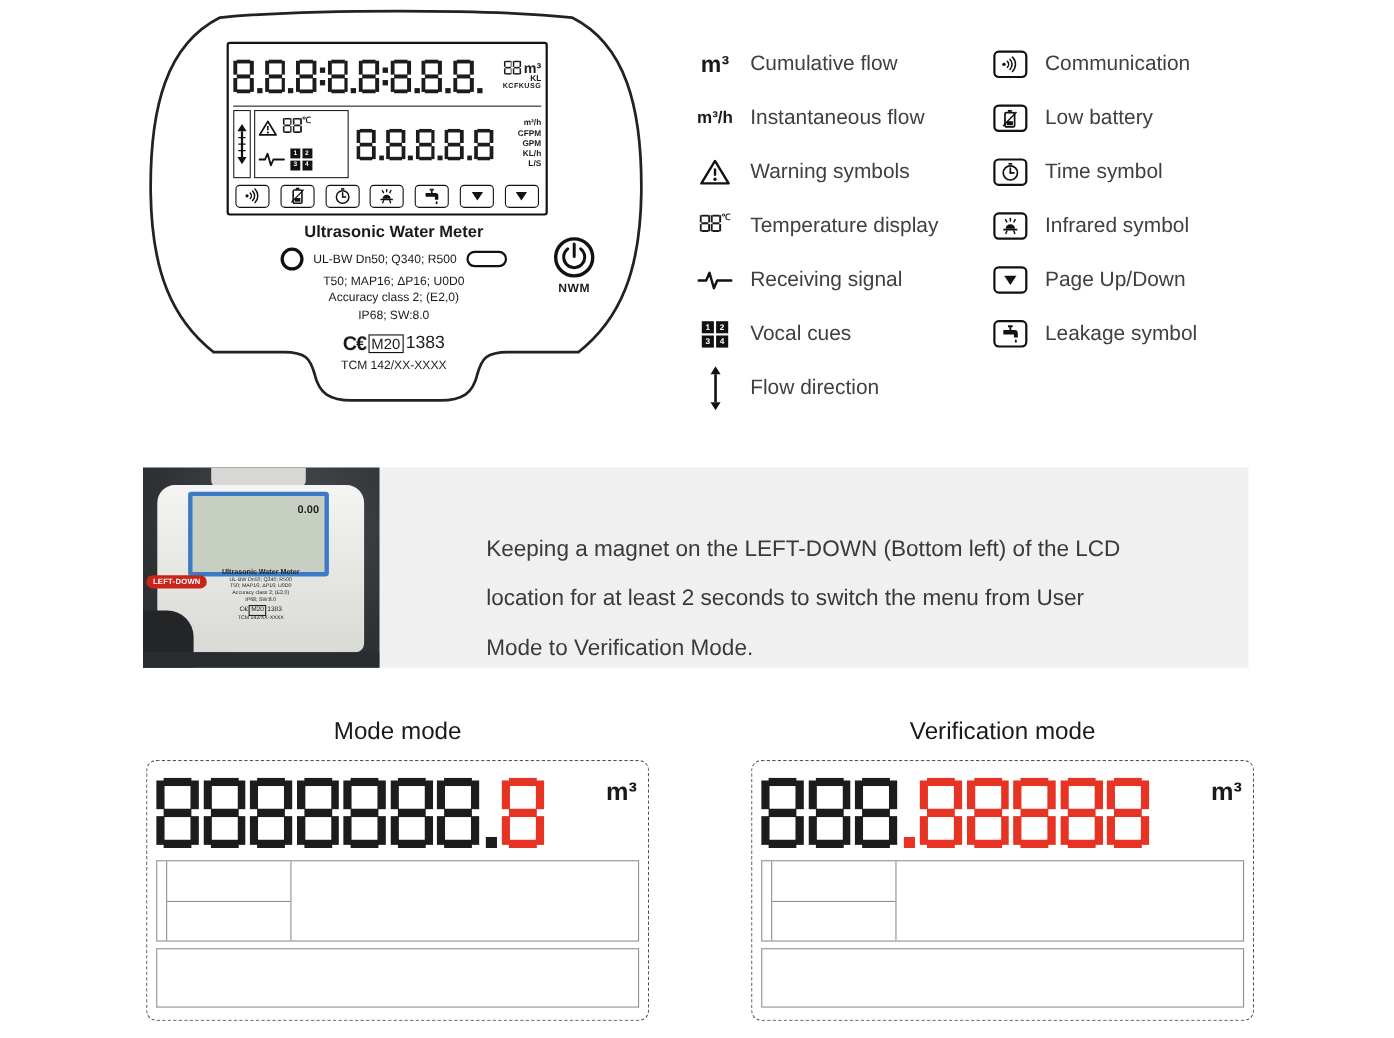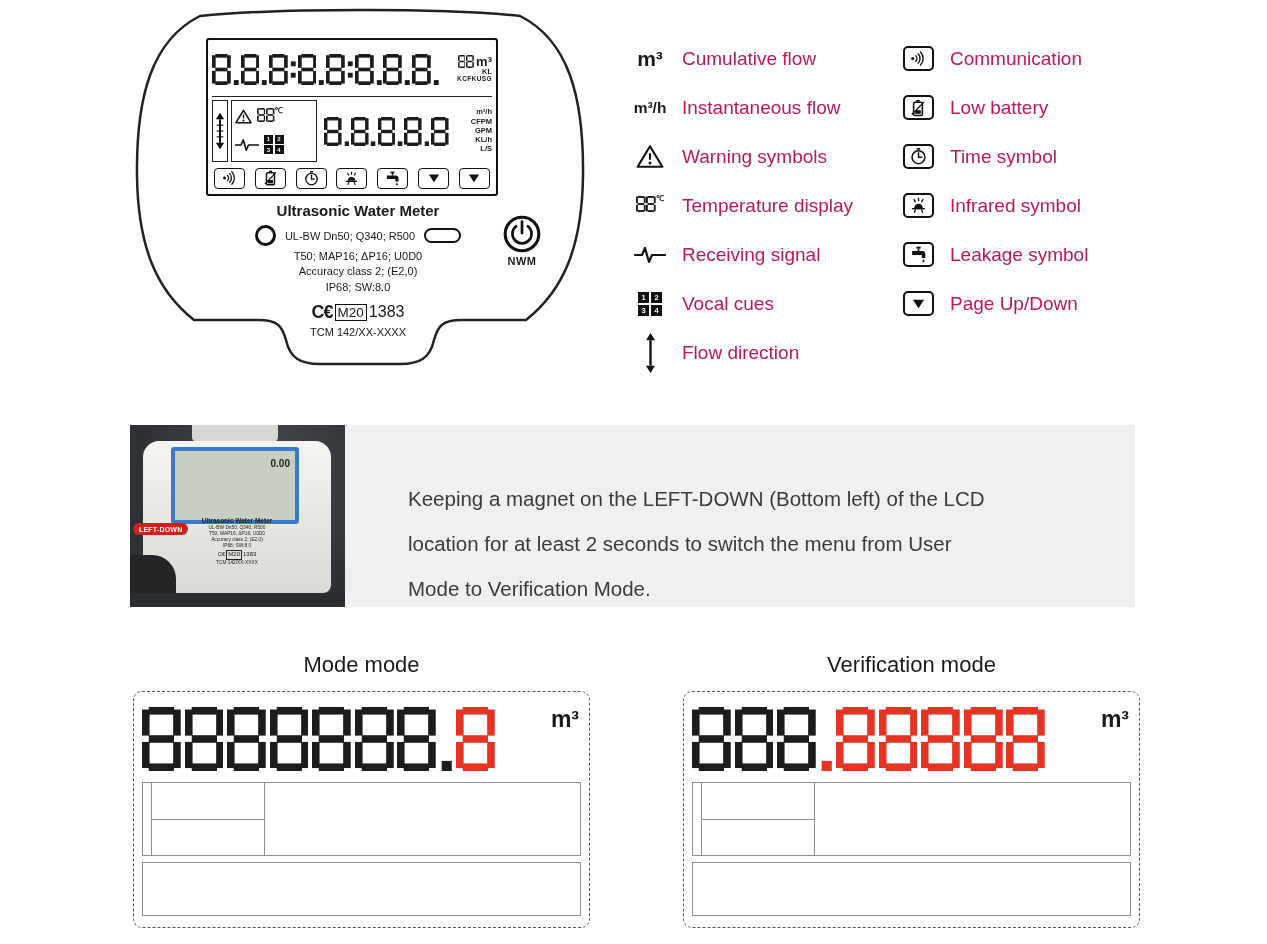--- a/index.html
+++ b/index.html
@@ -59,29 +59,29 @@
   .power svg{width:40px;height:40px;}
   .power-label{font-size:11px;font-weight:800;letter-spacing:.5px;margin-top:-3px;}
 
   
   .legend{position:absolute;left:618px;top:34px;}
   .legend-col{position:absolute;top:0;}
   .col-left{left:0;width:278px;}
   .col-right{left:268px;width:262px;}
   .lrow{display:flex;align-items:center;height:49px;}
   .licon{width:64px;display:flex;justify-content:center;align-items:center;flex:none;}
-  .llabel{font-size:19px;color:#be185d;}
+  .llabel{font-size:19px;color:#404040;}
   .sym-m3{font-size:21px;font-weight:700;}
   .sym-m3h{font-size:15.5px;font-weight:700;}
   .legend-box{width:31px;height:25px;border:2.2px solid #111;border-radius:5px;display:flex;align-items:center;justify-content:center;box-sizing:border-box;}
 
   
   .band{position:absolute;left:130px;top:425px;width:1005px;height:182px;background:#f0f0f0;}
   .instruction{position:absolute;left:278px;top:30px;width:710px;font-size:20.5px;line-height:45px;color:#3a3a3a;}
-  .instruction span{display:block;}
+  .instruction span{display:block;margin-left:34px;}
   .photo{position:absolute;left:0;top:0;width:215px;height:182px;background:radial-gradient(circle at 60% 30%,#4a4e52,#2e3134 70%);overflow:hidden;}
   .ph-clamp{position:absolute;left:62px;top:0;width:86px;height:18px;background:#d7d7d3;border-radius:0 0 6px 6px;}
   .ph-body{position:absolute;left:13px;top:16px;width:188px;height:152px;background:linear-gradient(#f4f4f2,#d9d9d5);border-radius:16px 16px 8px 8px;}
   .ph-lcd{position:absolute;left:28px;top:6px;width:128px;height:77px;background:#c7cfc2;border:4px solid #3b7ac6;border-radius:3px;box-sizing:border-box;}
   .ph-lcd-val{position:absolute;right:5px;top:7px;font-size:10px;font-weight:700;color:#222;}
   .ph-text{position:absolute;left:0;right:0;top:76px;text-align:center;color:#222;line-height:1.25;}
   .pt-title{font-size:6.5px;font-weight:700;}
   .pt-line{font-size:4.8px;}
   .pt-ce{font-size:6px;display:flex;justify-content:center;align-items:center;gap:1px;margin-top:1px;}
   .pt-box{border:.5px solid #222;padding:0 1px;}
@@ -629,39 +629,39 @@
             <line x1="6.5" y1="14.8" x2="5" y2="18.5" stroke="#111" stroke-width="1.6"></line>
             <line x1="13.5" y1="14.8" x2="15" y2="18.5" stroke="#111" stroke-width="1.6"></line>
           </svg>
         </span>
           </span>
         <span class="llabel">Infrared symbol</span>
       </div>
       <div class="lrow">
         <span class="licon">
             <span class="legend-box">
+          <svg class="line-icon" width="15" height="13" viewBox="0 0 16 14">
+                <polygon points="2,3 14,3 8,12" fill="#111"></polygon>
+              </svg>
+        </span>
+          </span>
+        <span class="llabel">Page Up/Down</span>
+      </div>
+      <div class="lrow">
+        <span class="licon">
+            <span class="legend-box">
           <svg class="line-icon" width="17" height="17" viewBox="0 0 20 20">
             <rect x="7.5" y="0.8" width="5" height="2.2" fill="#111"></rect>
             <rect x="9" y="2.8" width="2" height="3.2" fill="#111"></rect>
             <path d="M2.5 6 h12 a3.5 3.5 0 0 1 3.5 3.5 V14 h-4.2 v-3.4 H2.5 Z" fill="#111"></path>
             <path d="M15.9 15.4 c1.6 2.2 1.6 3.6 0 4.1 c-1.6 -0.5 -1.6 -1.9 0 -4.1 Z" fill="#111"></path>
           </svg>
         </span>
           </span>
         <span class="llabel">Leakage symbol</span>
-      </div>
-      <div class="lrow">
-        <span class="licon">
-            <span class="legend-box">
-          <svg class="line-icon" width="15" height="13" viewBox="0 0 16 14">
-                <polygon points="2,3 14,3 8,12" fill="#111"></polygon>
-              </svg>
-        </span>
-          </span>
-        <span class="llabel">Page Up/Down</span>
       </div>
     </div>
   </div>
 
   <div class="band">
     <div class="photo">
       <div class="ph-clamp"></div>
       <div class="ph-body">
         <div class="ph-lcd">
           <span class="ph-lcd-val">0.00</span>

